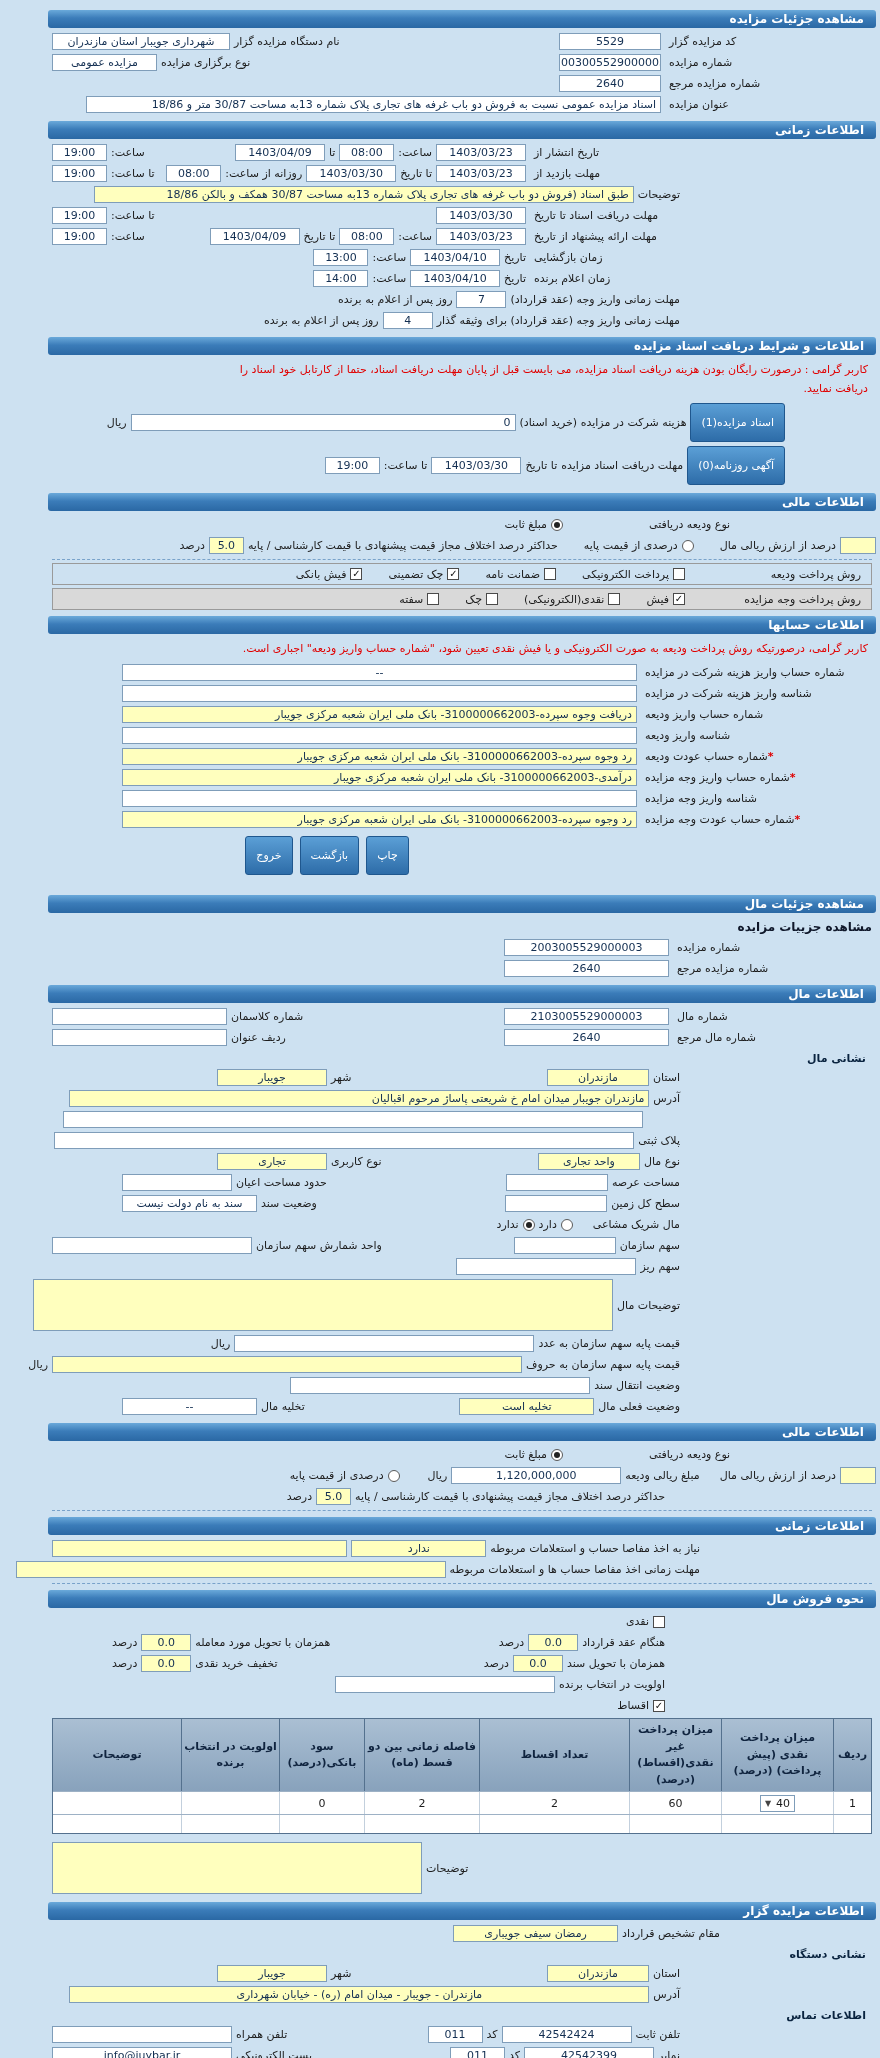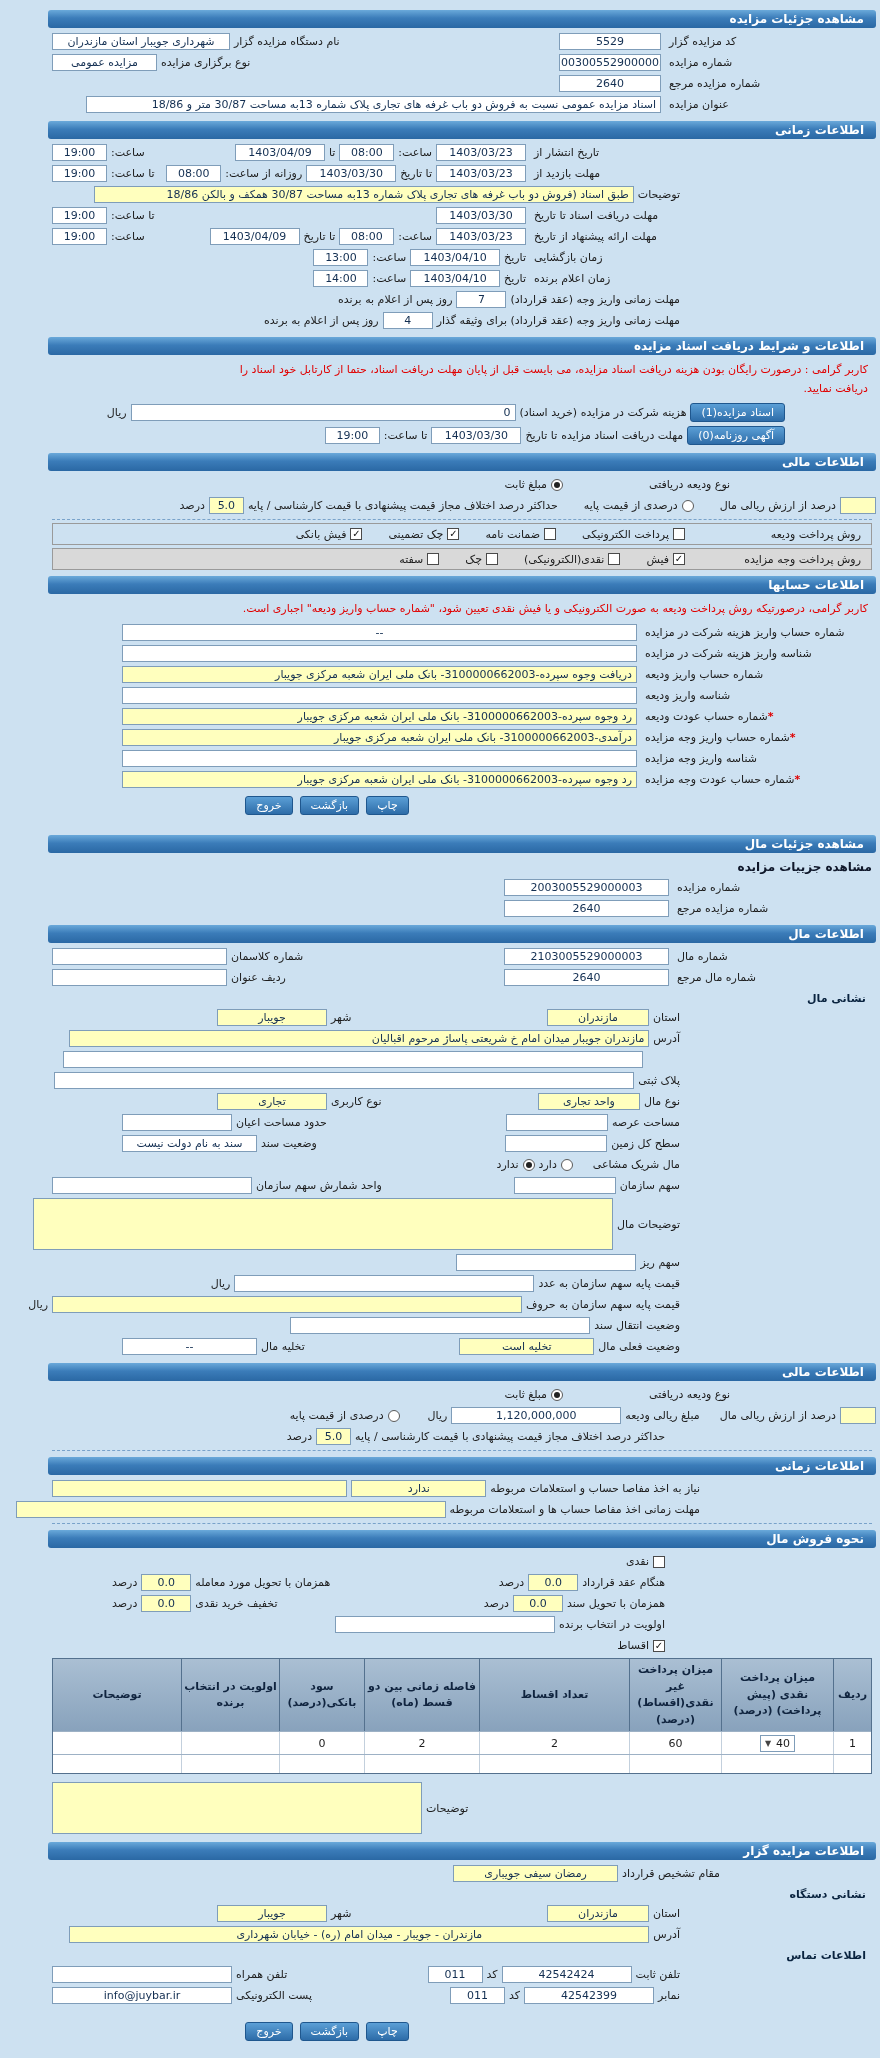--- a/index.html
+++ b/index.html
@@ -28,21 +28,21 @@
   .area { background:#ffffbe; border:1px solid #7f9db9; flex:none; }
   .grp { display:flex; align-items:center; gap:4px; }
   .pushl { margin-right:auto; }
   .notice { color:#e00000; padding:3px 12px; line-height:1.7; }
   .orange { color:#0f172a; font-weight:bold; font-size:12px; }
   .ast { color:#e00000; font-weight:bold; }
   .dash { border-top:1px dashed #78a2ca; margin:3px 8px; height:0; }
   .btn {
     background:linear-gradient(180deg,#5b9fd6,#2d6ca8); border:1px solid #1f578e;
     color:#fff; border-radius:3px; font-family:inherit; font-size:11px;
-    padding:2px 10px; cursor:pointer; white-space:nowrap; flex:none;
+    padding:12px 10px; cursor:pointer; white-space:nowrap; flex:none;
   }
   .btnrow { display:flex; gap:7px; justify-content:center; padding:6px 0; transform:translateX(-135px); }
   .paybox { display:flex; align-items:center; gap:26px; border:1px solid #9a9a9a; margin:3px 8px; padding:3px 10px; min-height:22px; }
   .paybox.gray { background:#d9d9d9; }
   .paybox .cap { width:150px; text-align:right; flex:none; }
   .cb { width:12px; height:12px; border:1px solid #4a4a4a; background:#fff; flex:none;
         display:flex; align-items:center; justify-content:center; font-size:10px; line-height:1; }
   .cb.on::after { content:"✓"; font-weight:bold; color:#111; }
   .rd { width:12px; height:12px; border:1px solid #5a5a5a; border-radius:50%; background:#fff; flex:none;
         display:flex; align-items:center; justify-content:center; }
@@ -429,27 +429,27 @@
   <div class="row pr200">
     <span class="lbl">سهم سازمان</span>
     <span class="inp w115"></span>
     <span class="grp pushl">
       <span class="lbl">واحد شمارش سهم سازمان</span>
       <span class="inp w200"></span>
     </span>
   </div>
 
   <div class="row pr200">
+    <span class="lbl">سهم ریز</span>
+    <span class="inp w180"></span>
+  </div>
+
+  <div class="row pr200">
     <span class="lbl">توضیحات مال</span>
     <span class="area w500 h52"></span>
-  </div>
-
-  <div class="row pr200">
-    <span class="lbl">سهم ریز</span>
-    <span class="inp w180"></span>
   </div>
 
   <div class="row pr200">
     <span class="lbl">قیمت پایه سهم سازمان به عدد</span>
     <span class="inp w300"></span>
     <span class="lbl">ریال</span>
   </div>
 
   <div class="row pr200">
     <span class="lbl">قیمت پایه سهم سازمان به حروف</span>

